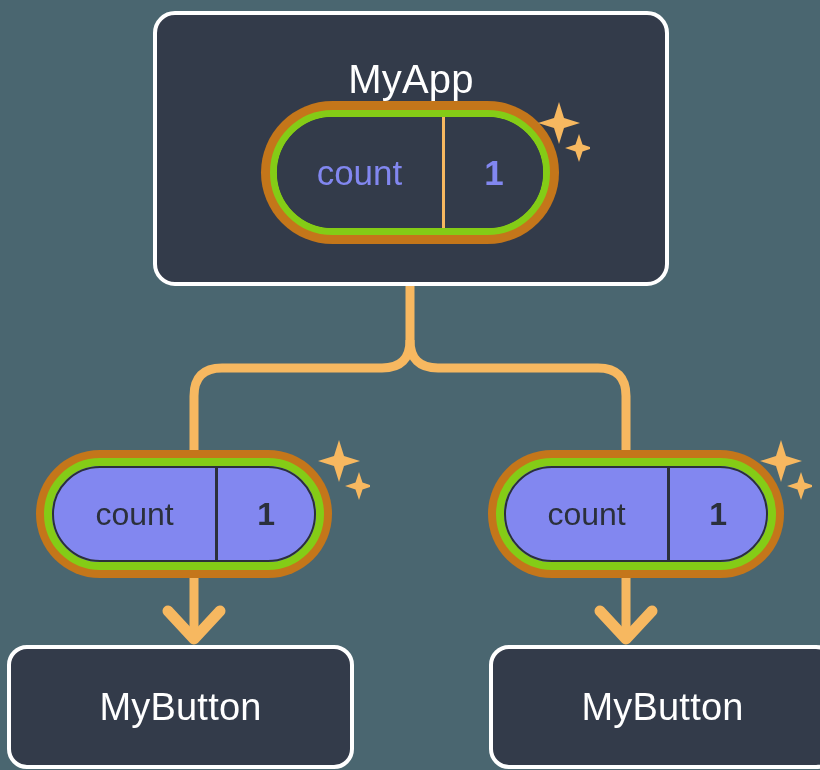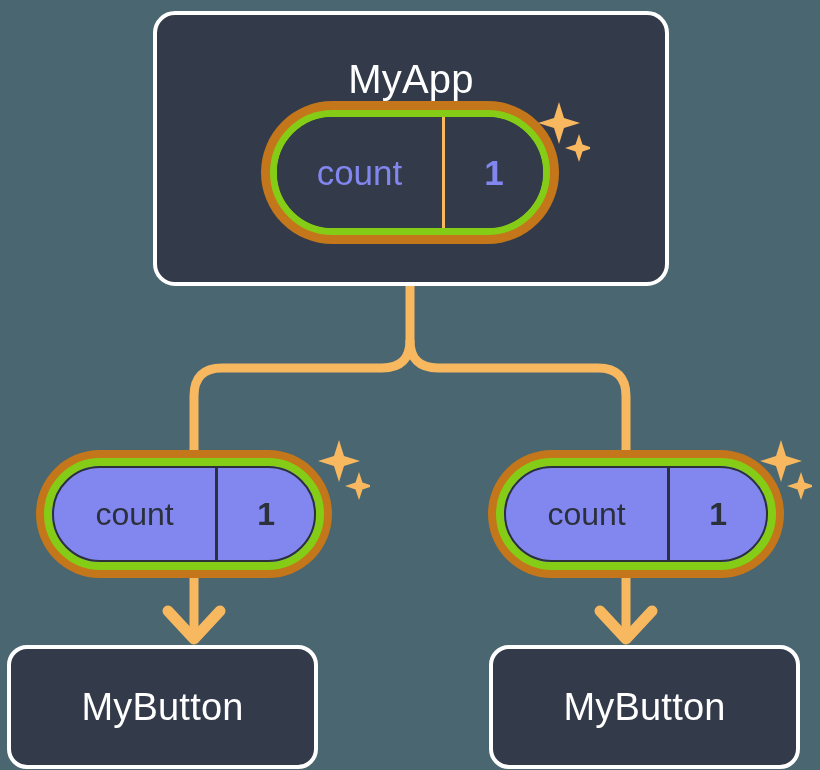--- a/index.html
+++ b/index.html
@@ -55,21 +55,21 @@
     letter-spacing: 0.2px;
     text-align: center;
   }
   #app-card .card-title {
     position: absolute;
     left: 0;
     right: 0;
     top: 42px;
   }
   .btn-card {
-    width: 311px;
+    width: 347px;
     height: 124px;
     border-radius: 20px;
   }
   #btn-card-left  { left: 7px;   top: 645px; }
   #btn-card-right { left: 489px; top: 645px; }
   .btn-card .card-title { font-size: 38px; }
 
   
   .pill-wrap {
     position: absolute;

